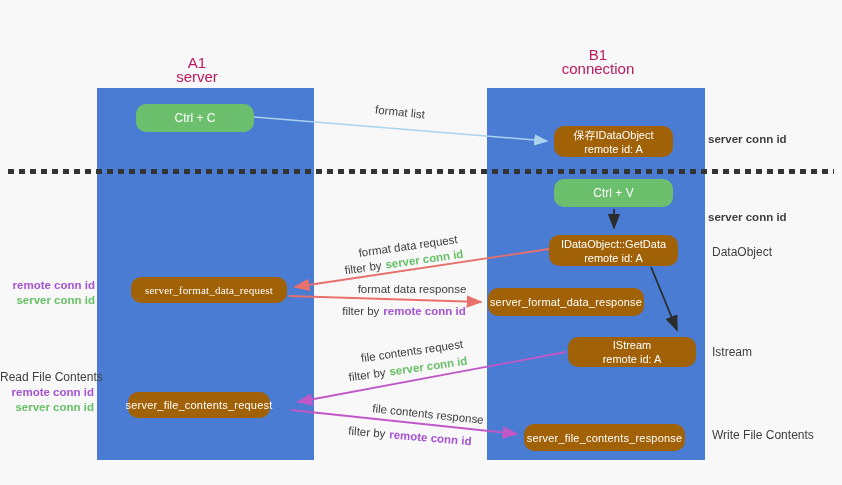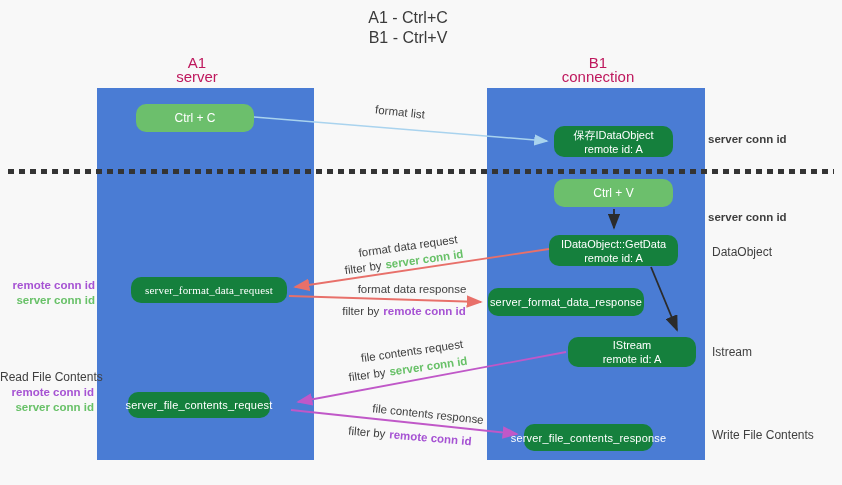--- a/index.html
+++ b/index.html
@@ -20,48 +20,44 @@
     left:8px;top:169px;width:826px;height:5px;z-index:4;
     background:repeating-linear-gradient(90deg,#343434 0 6px,transparent 6px 11px);
   }
   .node{
     z-index:3;border-radius:10px;color:#ffffff;
     display:flex;flex-direction:column;align-items:center;justify-content:center;
     text-align:center;
   }
   .node .l1,.node .l2{line-height:14px;}
   .green-node{background:#6cbf6c;font-size:12px;}
-  .orange-node{background:#15803d;font-size:11px;}
+  .orange-node{background:#a16207;font-size:11px;}
   .orange-node.one{font-size:11px;letter-spacing:0.2px;}
   .arrow-layer{left:0;top:0;z-index:5;pointer-events:none;}
   .lbl{font-size:11.5px;color:#3f3f3f;white-space:nowrap;z-index:6;text-align:center;}
   .lbl .green,.green-t{color:#68c168;font-weight:bold;}
   .lbl .purple,.purple-t{color:#a653d3;font-weight:bold;}
   .lbl .fb{margin-right:4px;}
   .side{font-size:12px;color:#3f3f3f;white-space:nowrap;z-index:6;}
   .conn-block{font-size:11.5px;line-height:15px;text-align:right;z-index:6;white-space:nowrap;}
   .r-8{transform:rotate(-8deg);}
   .r6{transform:rotate(6deg);}
   .r5{transform:rotate(5deg);}
 </style>
 </head>
 <body>
 
 <div class="canvas">
 
-  <div class="abs title">
-    <div>A1 - Ctrl+C</div>
-    <div>B1 - Ctrl+V</div>
-  </div>
 
   <div class="abs col-header" style="left:127px;top:56px;">
     <div>A1</div>
     <div>server</div>
   </div>
-  <div class="abs col-header" style="left:528px;top:56px;">
+  <div class="abs col-header" style="left:528px;top:48px;">
     <div>B1</div>
     <div>connection</div>
   </div>
 
   <div class="abs lifeline" style="left:97px;top:88px;width:217px;height:372px;"></div>
   <div class="abs lifeline" style="left:487px;top:88px;width:218px;height:372px;"></div>
 
   <div class="abs dotted"></div>
 
   <div class="abs node green-node" style="left:136px;top:104px;width:118px;height:28px;">
@@ -92,21 +88,21 @@
 
   <div class="abs node orange-node" style="left:568px;top:337px;width:128px;height:30px;">
     <div class="l1">IStream</div>
     <div class="l2">remote id: A</div>
   </div>
 
   <div class="abs node orange-node one" style="left:128px;top:392px;width:142px;height:26px;">
     <div>server_file_contents_request</div>
   </div>
 
-  <div class="abs node orange-node one" style="left:524px;top:424px;width:129px;height:27px;">
+  <div class="abs node orange-node one" style="left:524px;top:424px;width:161px;height:27px;">
     <div>server_file_contents_response</div>
   </div>
 
   <svg class="abs arrow-layer" width="842" height="485">
     <defs>
       <marker id="mblue" markerWidth="9" markerHeight="7" refX="8" refY="3.5" orient="auto">
         <path d="M0,0 L9,3.5 L0,7 z" fill="#a9d3ee"></path>
       </marker>
       <marker id="mblack" markerWidth="9" markerHeight="7" refX="8" refY="3.5" orient="auto">
         <path d="M0,0 L9,3.5 L0,7 z" fill="#2b2b2b"></path>

